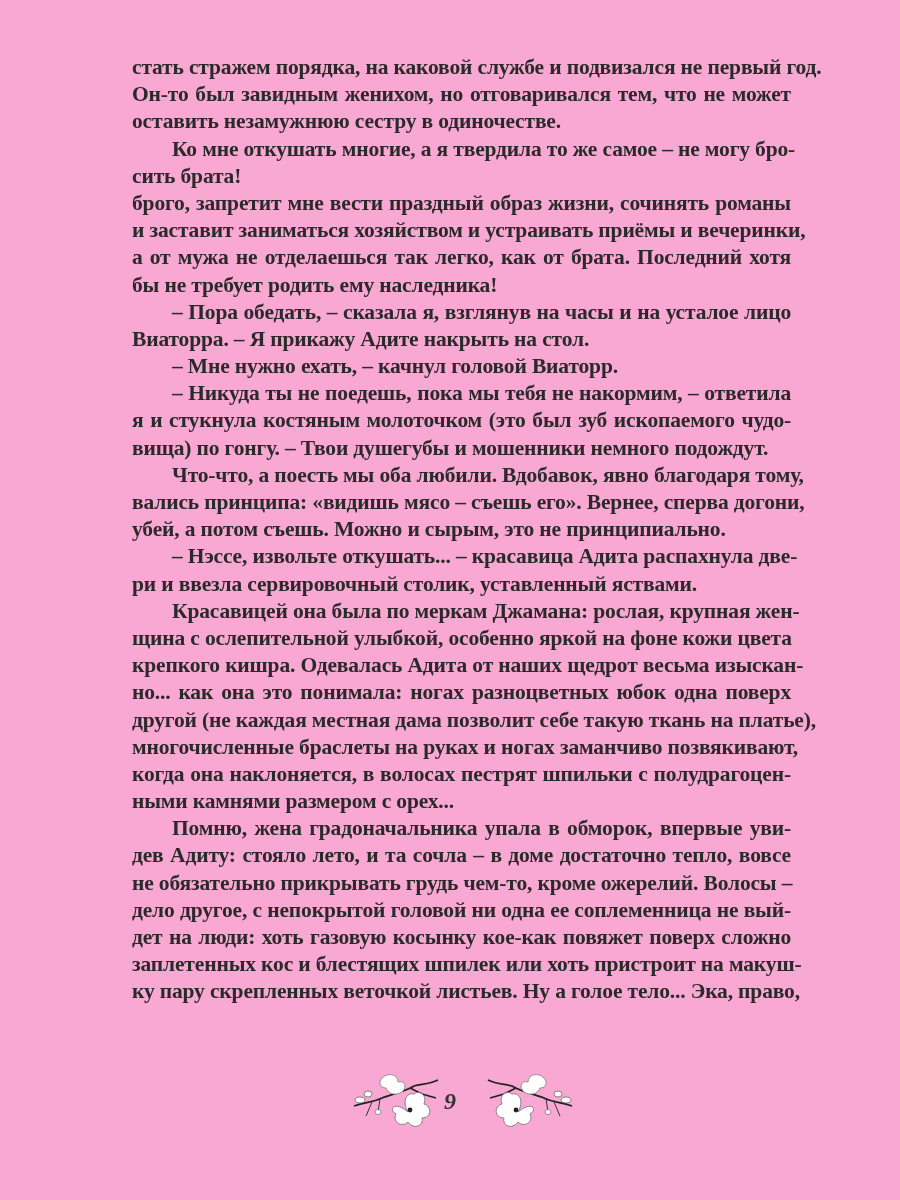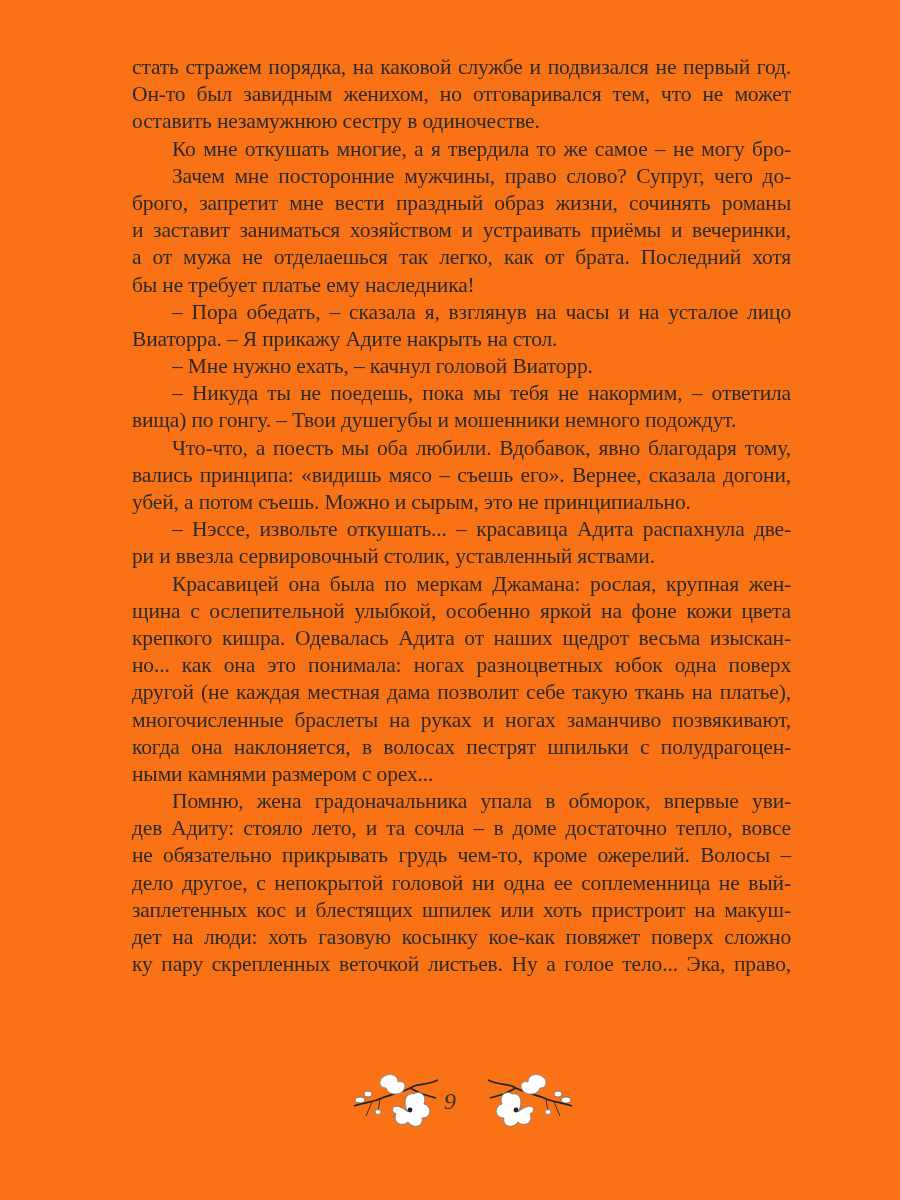--- a/index.html
+++ b/index.html
@@ -12,21 +12,22 @@
       height: 1200px;
       position: relative;
       overflow: hidden;
       font-family: "Liberation Serif", "DejaVu Serif", serif;
       color: #2a2a2a;
     }
     .page {
       position: absolute;
       left: 0; top: 0;
       width: 900px; height: 1200px;
-      background: #f97316;
+      background: #f9a8d4;
+      font-weight: bold;
     }
     .text-block {
       position: absolute;
       left: 132px;
       top: 54px;
       width: 659px;
     }
     .line {
       display: block;
       height: 27.2px;
@@ -72,49 +73,50 @@
   </style>
 </head>
 <body>
 
 <div class="page">
   <div class="text-block" id="text-block">
       <span class="line">стать стражем порядка, на каковой службе и подвизался не первый год.</span>
       <span class="line">Он-то был завидным женихом, но отговаривался тем, что не может</span>
       <span class="line last">оставить незамужнюю сестру в одиночестве.</span>
       <span class="line indent">Ко мне откушать многие, а я твердила то же самое – не могу бро-</span>
-      <span class="line indent">Зачем мне посторонние мужчины, право слово? Супруг, чего до-</span>
+      <span class="line last">сить брата!</span>
       <span class="line">брого, запретит мне вести праздный образ жизни, сочинять романы</span>
       <span class="line">и заставит заниматься хозяйством и устраивать приёмы и вечеринки,</span>
       <span class="line">а от мужа не отделаешься так легко, как от брата. Последний хотя</span>
-      <span class="line last">бы не требует платье ему наследника!</span>
+      <span class="line last">бы не требует родить ему наследника!</span>
       <span class="line indent">– Пора обедать, – сказала я, взглянув на часы и на усталое лицо</span>
       <span class="line last">Виаторра. – Я прикажу Адите накрыть на стол.</span>
       <span class="line indent last">– Мне нужно ехать, – качнул головой Виаторр.</span>
       <span class="line indent">– Никуда ты не поедешь, пока мы тебя не накормим, – ответила</span>
+      <span class="line">я и стукнула костяным молоточком (это был зуб ископаемого чудо-</span>
       <span class="line last">вища) по гонгу. – Твои душегубы и мошенники немного подождут.</span>
       <span class="line indent">Что-что, а поесть мы оба любили. Вдобавок, явно благодаря тому,</span>
-      <span class="line">вались принципа: «видишь мясо – съешь его». Вернее, сказала догони,</span>
+      <span class="line">вались принципа: «видишь мясо – съешь его». Вернее, сперва догони,</span>
       <span class="line last">убей, а потом съешь. Можно и сырым, это не принципиально.</span>
       <span class="line indent">– Нэссе, извольте откушать... – красавица Адита распахнула две-</span>
       <span class="line last">ри и ввезла сервировочный столик, уставленный яствами.</span>
       <span class="line indent">Красавицей она была по меркам Джамана: рослая, крупная жен-</span>
       <span class="line">щина с ослепительной улыбкой, особенно яркой на фоне кожи цвета</span>
       <span class="line">крепкого кишра. Одевалась Адита от наших щедрот весьма изыскан-</span>
       <span class="line">но... как она это понимала: ногах разноцветных юбок одна поверх</span>
       <span class="line">другой (не каждая местная дама позволит себе такую ткань на платье),</span>
       <span class="line">многочисленные браслеты на руках и ногах заманчиво позвякивают,</span>
       <span class="line">когда она наклоняется, в волосах пестрят шпильки с полудрагоцен-</span>
       <span class="line last">ными камнями размером с орех...</span>
       <span class="line indent">Помню, жена градоначальника упала в обморок, впервые уви-</span>
       <span class="line">дев Адиту: стояло лето, и та сочла – в доме достаточно тепло, вовсе</span>
       <span class="line">не обязательно прикрывать грудь чем-то, кроме ожерелий. Волосы –</span>
       <span class="line">дело другое, с непокрытой головой ни одна ее соплеменница не вый-</span>
+      <span class="line">дет на люди: хоть газовую косынку кое-как повяжет поверх сложно</span>
       <span class="line">заплетенных кос и блестящих шпилек или хоть пристроит на макуш-</span>
-      <span class="line">дет на люди: хоть газовую косынку кое-как повяжет поверх сложно</span>
       <span class="line">ку пару скрепленных веточкой листьев. Ну а голое тело... Эка, право,</span>
     </div>
 
   <div class="footer">
     <svg class="ornament left" viewBox="0 0 92 58" xmlns="http://www.w3.org/2000/svg">
 
       <path d="M2 34 C 14 30, 22 30, 30 26 C 40 22, 52 20, 62 14 C 70 12, 78 12, 86 8" fill="none" stroke="#222" stroke-width="1.8"></path>
       <path d="M58 16 L 70 22 L 84 26" fill="none" stroke="#222" stroke-width="1.6"></path>
       <path d="M20 30 L 14 44" fill="none" stroke="#333" stroke-width="1"></path>
       <path d="M28 27 L 26 40" fill="none" stroke="#333" stroke-width="1"></path>

